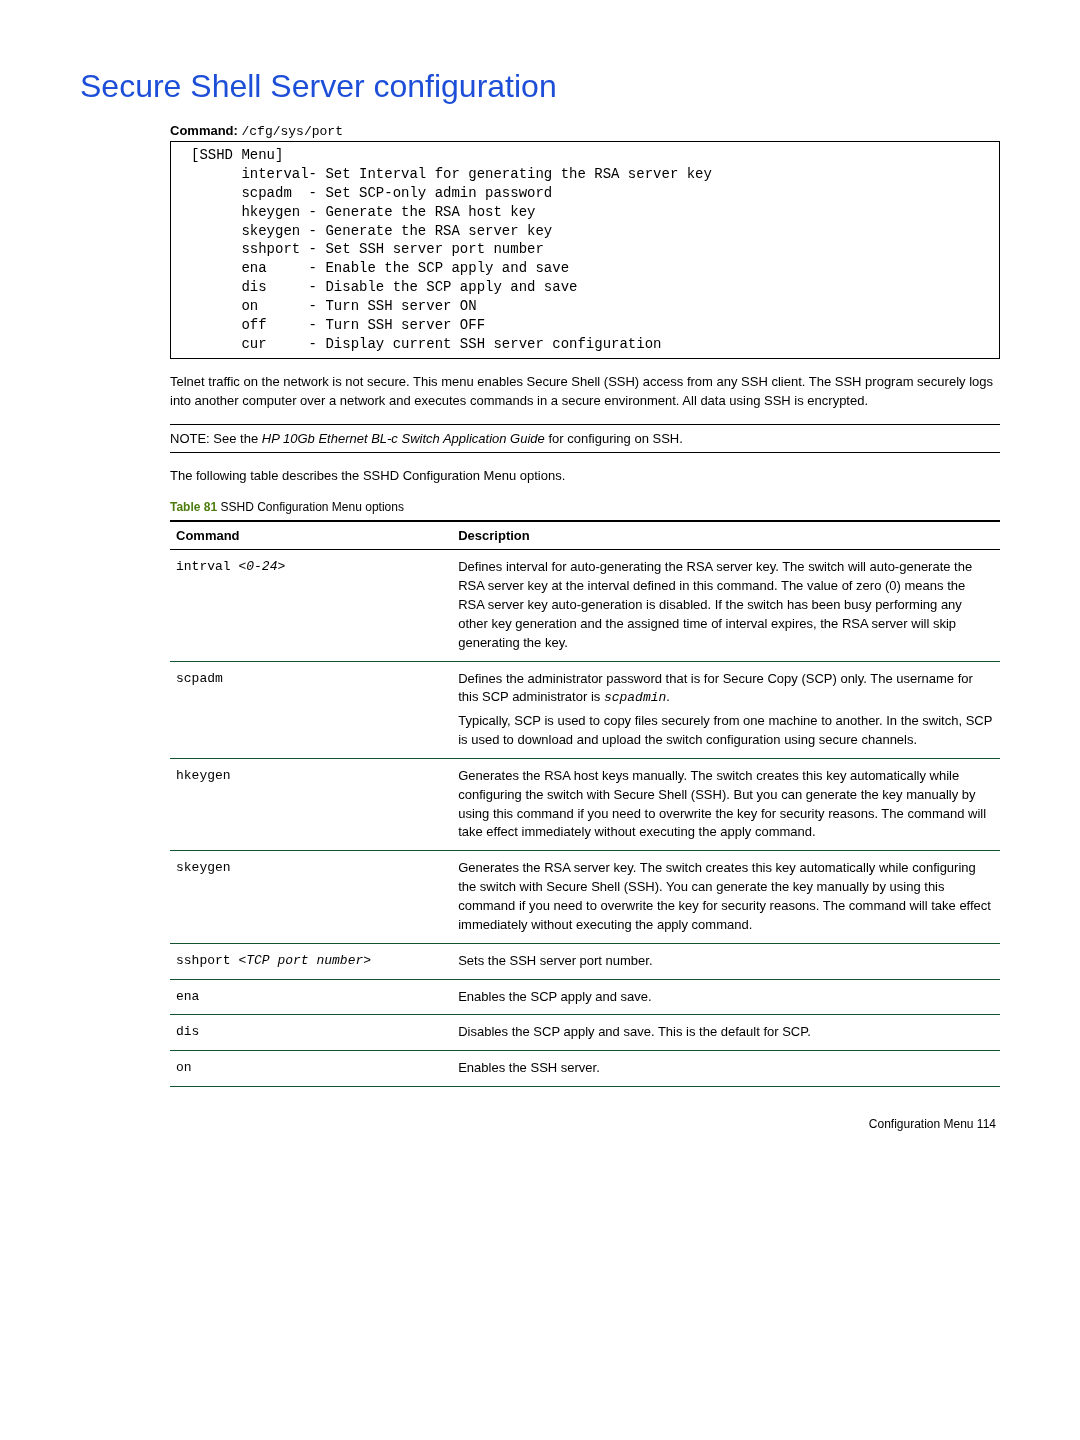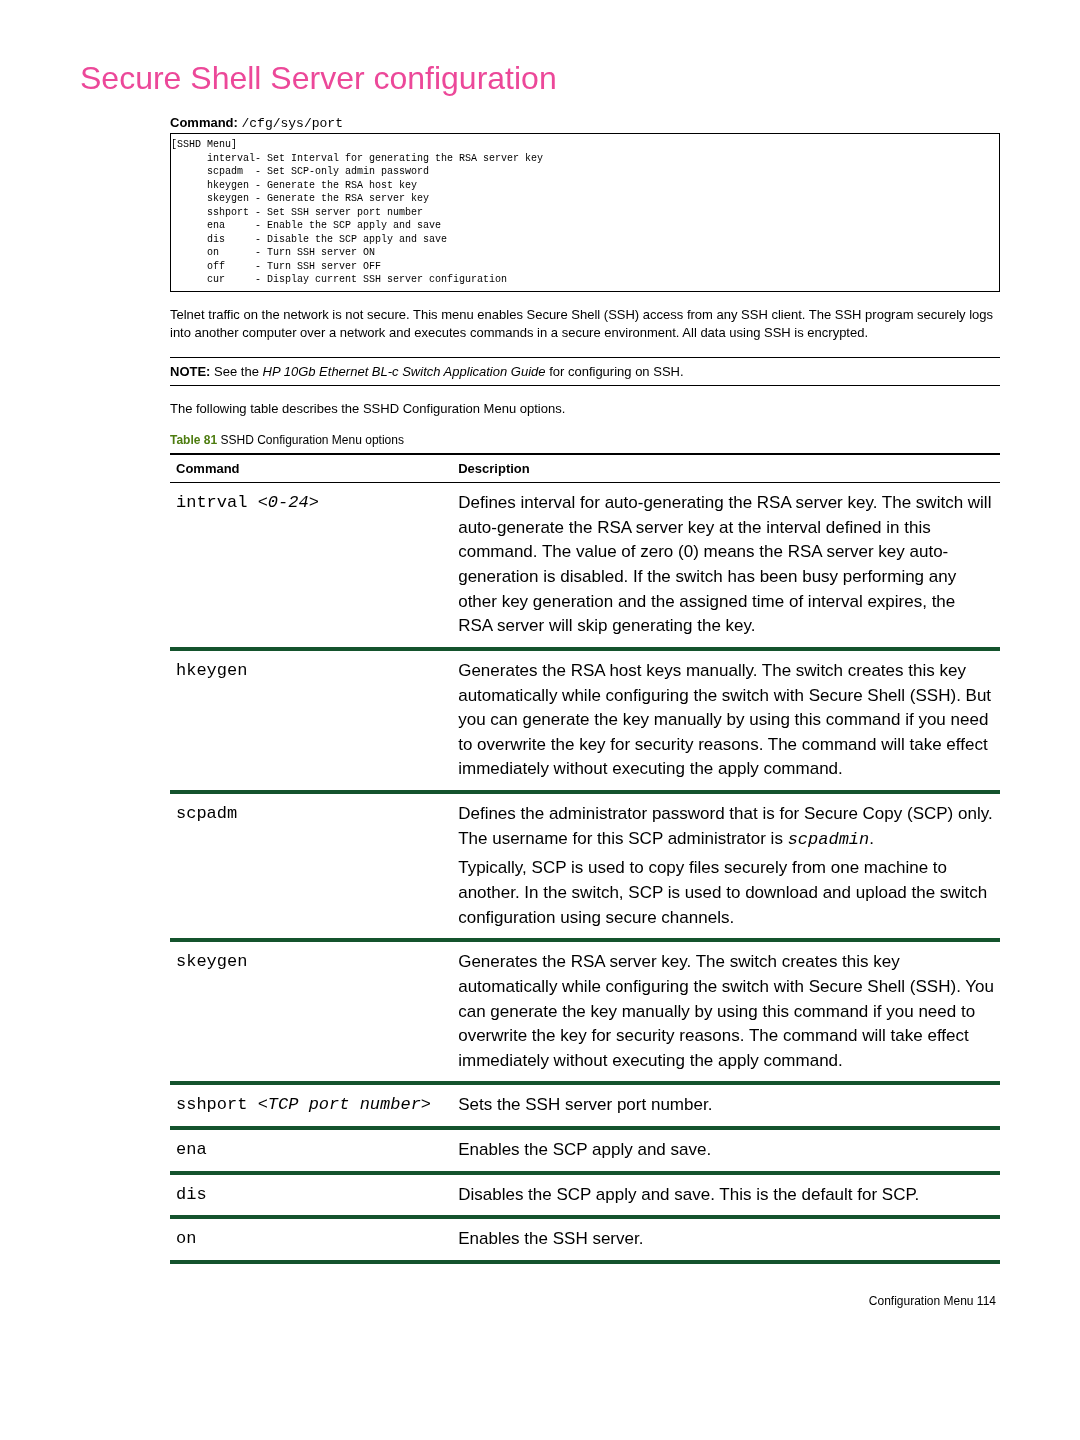--- a/index.html
+++ b/index.html
@@ -6,55 +6,55 @@
     margin: 0;
     padding: 60px 80px 40px 80px;
     font-family: Arial, Helvetica, sans-serif;
     font-size: 13px;
     color: #000;
     background: #fff;
     width: 1080px;
     box-sizing: border-box;
   }
   h1.title {
-    color: #ec4899;
+    color: #1d4ed8;
     font-weight: 300;
     font-size: 32px;
-    margin: 0 0 18px 0;
+    margin: 8px 0 18px 0;
     font-family: Arial, Helvetica, sans-serif;
   }
   .cmd-line {
     margin-left: 90px;
     margin-bottom: 2px;
     font-size: 13px;
   }
   .cmd-line b { font-weight: bold; }
   .mono { font-family: "Courier New", monospace; font-size: 13px; }
   .code-box {
     margin-left: 90px;
     border: 1px solid #000;
-    padding: 4px 0;
+    padding: 4px 20px;
     font-family: "Courier New", monospace;
-    font-size: 10px;
+    font-size: 14px;
     line-height: 1.35;
     white-space: pre;
   }
   p.body {
     margin: 14px 0 14px 90px;
     line-height: 1.45;
   }
   .hr-thin {
     border: none;
     border-top: 1px solid #000;
     margin: 6px 0 6px 90px;
   }
   .note {
     margin: 6px 0 6px 90px;
   }
-  .note b { font-weight: bold; }
+  .note b { font-weight: normal; }
   .note i { font-style: italic; }
   .table-caption {
     margin: 14px 0 6px 90px;
     font-size: 12px;
   }
   .table-caption .tnum { color: #4d7c0f; font-weight: bold; }
   table.opts {
     margin-left: 90px;
     border-collapse: collapse;
     width: calc(100% - 90px);
@@ -65,22 +65,22 @@
   }
   table.opts th {
     text-align: left;
     font-weight: bold;
     padding: 6px 6px;
     font-size: 13px;
   }
   table.opts td {
     padding: 8px 6px;
     vertical-align: top;
-    border-bottom: 4px solid #14532d;
-    font-size: 17px;
+    border-bottom: 1px solid #14532d;
+    font-size: 13px;
     line-height: 1.45;
   }
   table.opts td.cmd-col {
     font-family: "Courier New", monospace;
     width: 34%;
     white-space: nowrap;
   }
   table.opts td.cmd-col i { font-style: italic; }
   .desc .mono-inline {
     font-family: "Courier New", monospace;
@@ -134,29 +134,29 @@
       <th>Command</th>
       <th>Description</th>
     </tr>
   </thead>
   <tbody>
     <tr>
       <td class="cmd-col"><span>intrval </span><i>&lt;0-24&gt;</i></td>
       <td class="desc">Defines interval for auto-generating the RSA server key. The switch will auto-generate the RSA server key at the interval defined in this command. The value of zero (0) means the RSA server key auto-generation is disabled. If the switch has been busy performing any other key generation and the assigned time of interval expires, the RSA server will skip generating the key.</td>
     </tr>
     <tr>
-      <td class="cmd-col"><span>hkeygen</span></td>
-      <td class="desc">Generates the RSA host keys manually. The switch creates this key automatically while configuring the switch with Secure Shell (SSH). But you can generate the key manually by using this command if you need to overwrite the key for security reasons. The command will take effect immediately without executing the apply command.</td>
-    </tr>
-    <tr>
       <td class="cmd-col"><span>scpadm</span></td>
       <td class="desc">
         <span>Defines the administrator password that is for Secure Copy (SCP) only. The username for this SCP administrator is </span><span class="mono-inline"><i>scpadmin</i></span><span>.</span>
         <div style="margin-top:4px">Typically, SCP is used to copy files securely from one machine to another. In the switch, SCP is used to download and upload the switch configuration using secure channels.</div>
       </td>
+    </tr>
+    <tr>
+      <td class="cmd-col"><span>hkeygen</span></td>
+      <td class="desc">Generates the RSA host keys manually. The switch creates this key automatically while configuring the switch with Secure Shell (SSH). But you can generate the key manually by using this command if you need to overwrite the key for security reasons. The command will take effect immediately without executing the apply command.</td>
     </tr>
     <tr>
       <td class="cmd-col"><span>skeygen</span></td>
       <td class="desc">Generates the RSA server key. The switch creates this key automatically while configuring the switch with Secure Shell (SSH). You can generate the key manually by using this command if you need to overwrite the key for security reasons. The command will take effect immediately without executing the apply command.</td>
     </tr>
     <tr>
       <td class="cmd-col"><span>sshport </span><i>&lt;TCP port number&gt;</i></td>
       <td class="desc">Sets the SSH server port number.</td>
     </tr>
     <tr>

